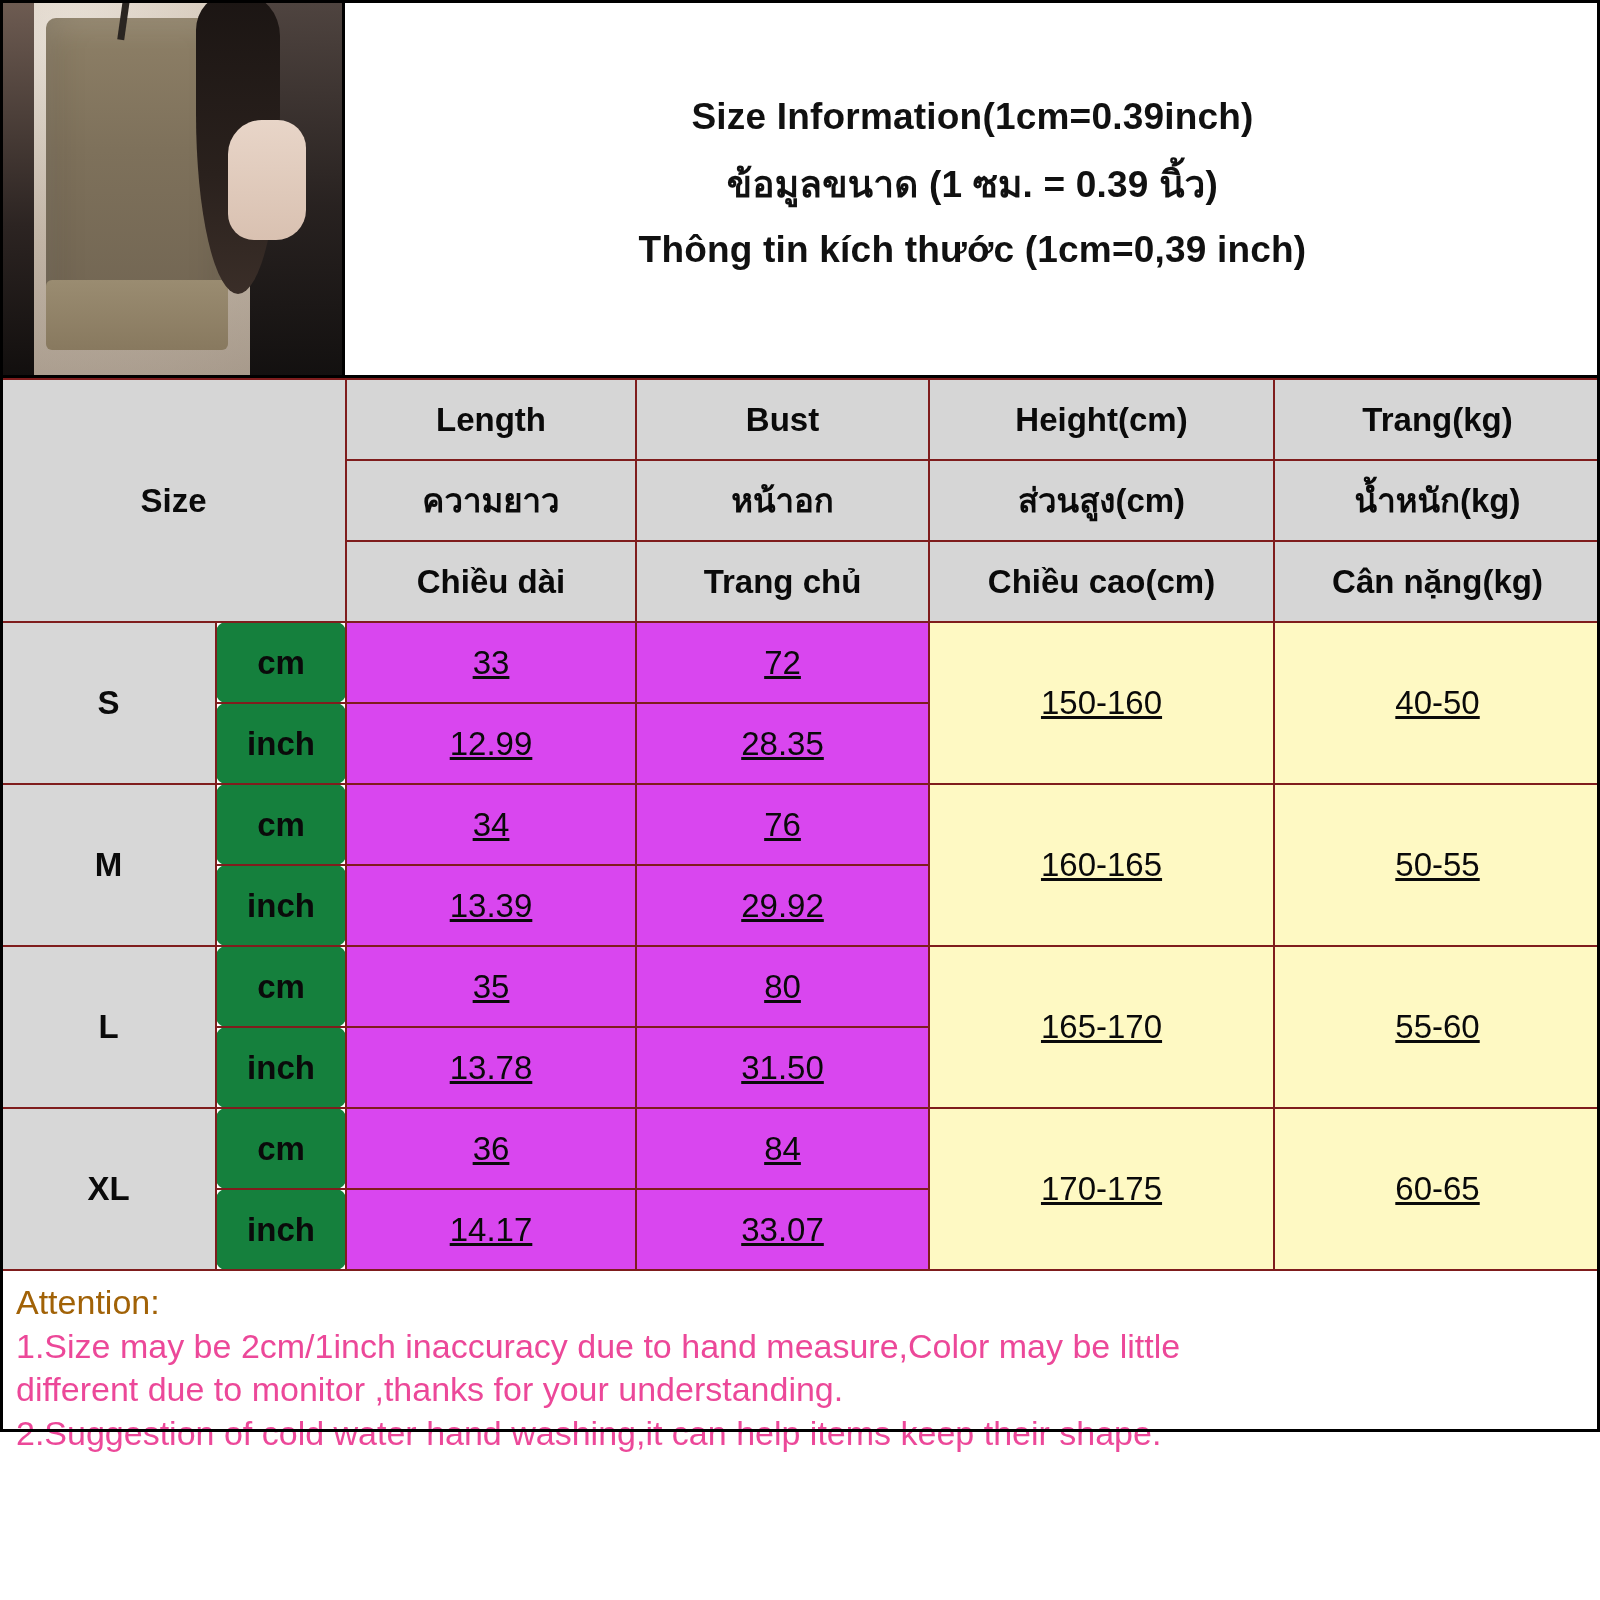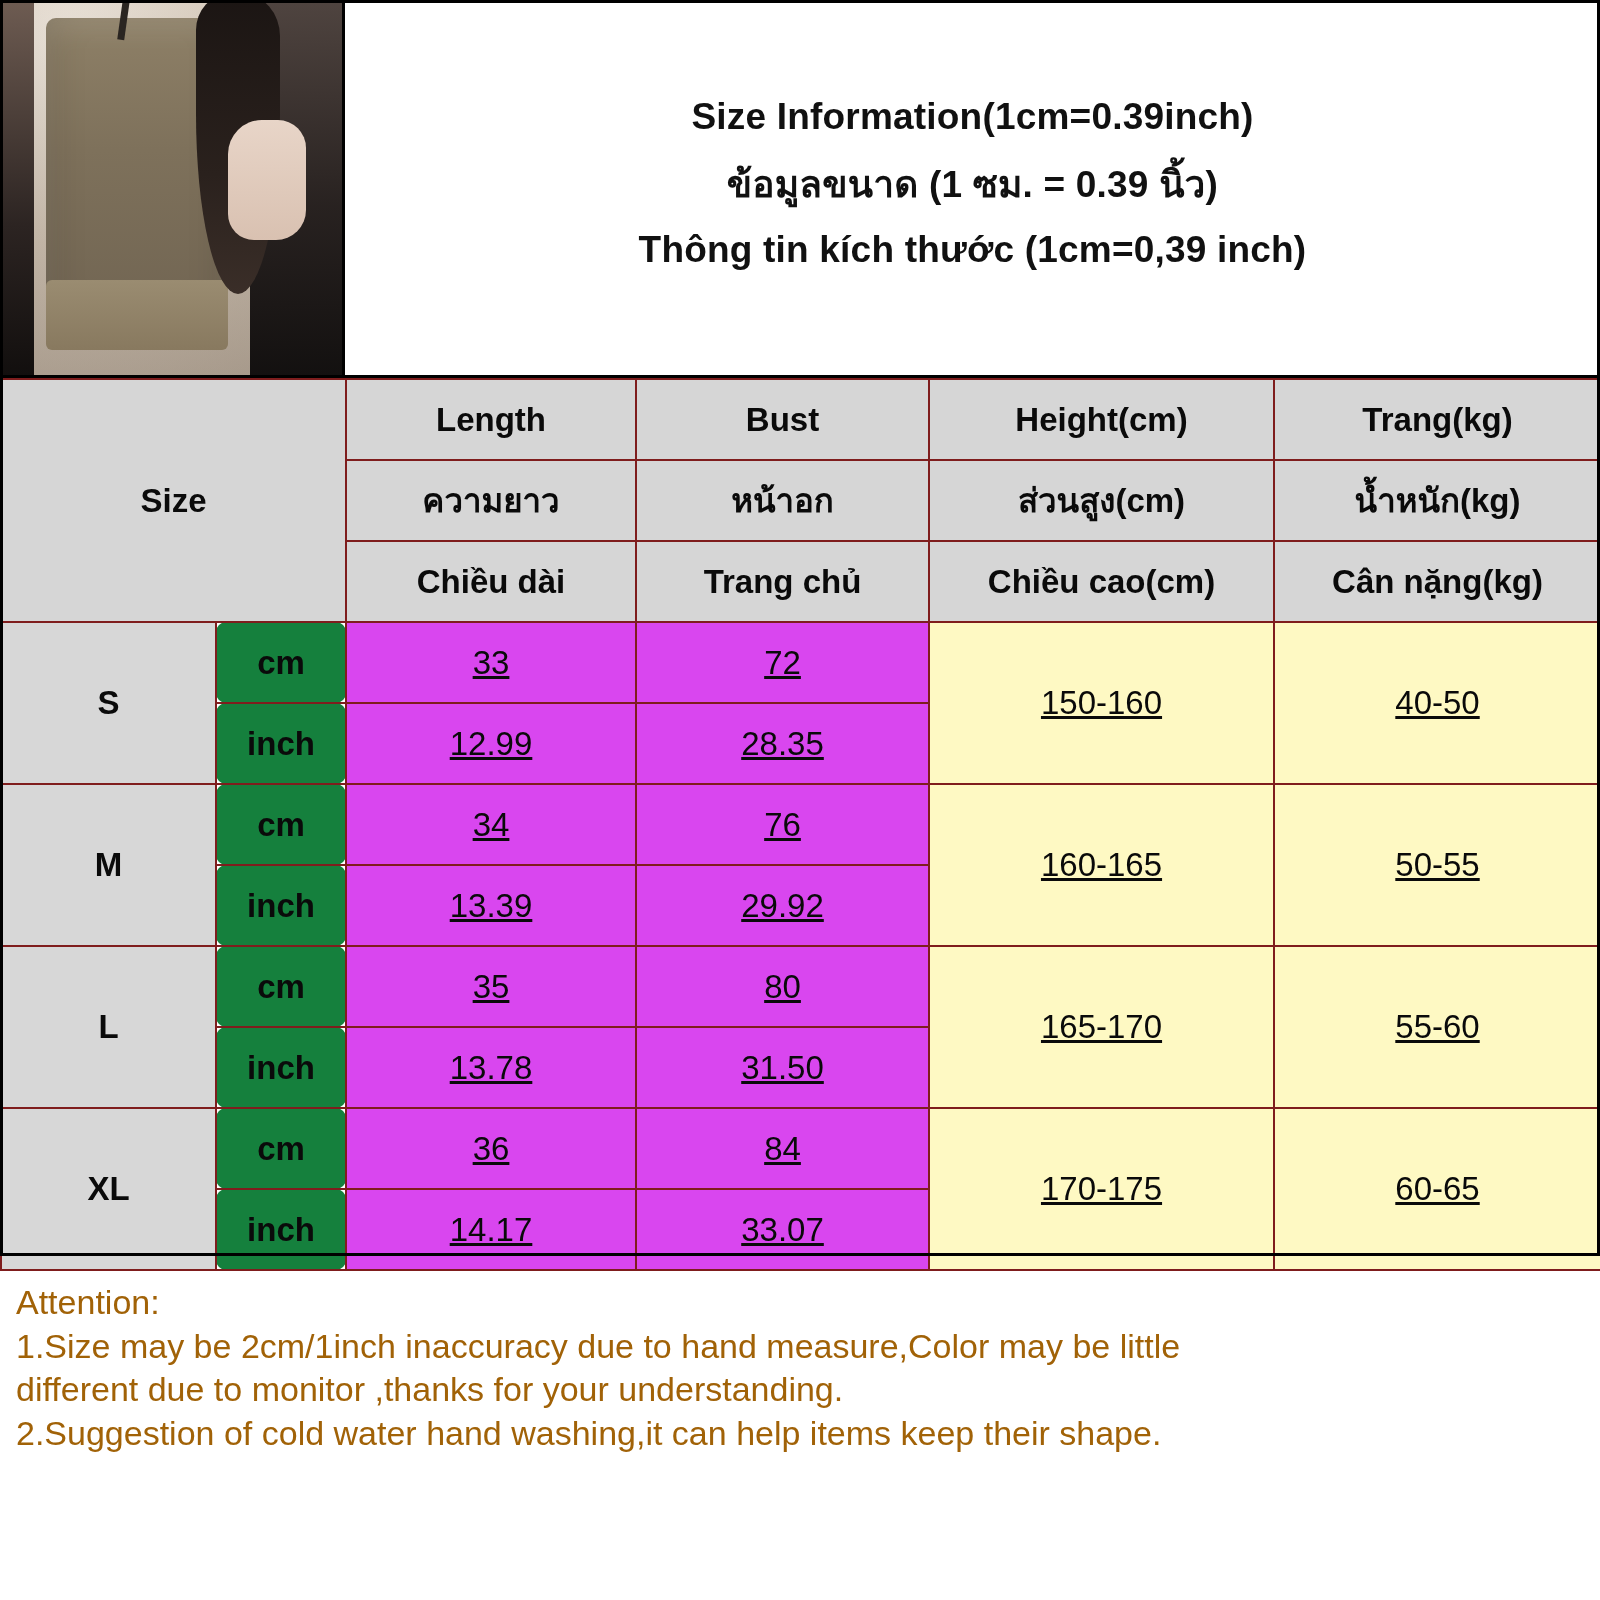--- a/index.html
+++ b/index.html
@@ -9,21 +9,21 @@
   }
   body {
     width: 1600px;
     height: 1600px;
     font-family: "Liberation Sans", sans-serif;
     overflow: hidden;
   }
   .sheet {
     position: relative;
     width: 1600px;
-    height: 1256px;
+    height: 1432px;
     box-sizing: border-box;
   }
 
   
   .top {
     display: flex;
     align-items: stretch;
     height: 378px;
     box-sizing: border-box;
     border-bottom: 3px solid #000;
@@ -169,21 +169,21 @@
     box-sizing: border-box;
   }
   .attention .label {
     font-size: 34px;
     color: #a16207;
     line-height: 1.28;
   }
   .attention p {
     margin: 0;
     font-size: 34px;
-    color: #a16207;
+    color: #ec4899;
     line-height: 1.28;
   }
   .outer-border {
     position: absolute;
     left: 0; top: 0; right: 0; bottom: 0;
     border: 3px solid #000;
     box-sizing: border-box;
     pointer-events: none;
   }
 </style>

